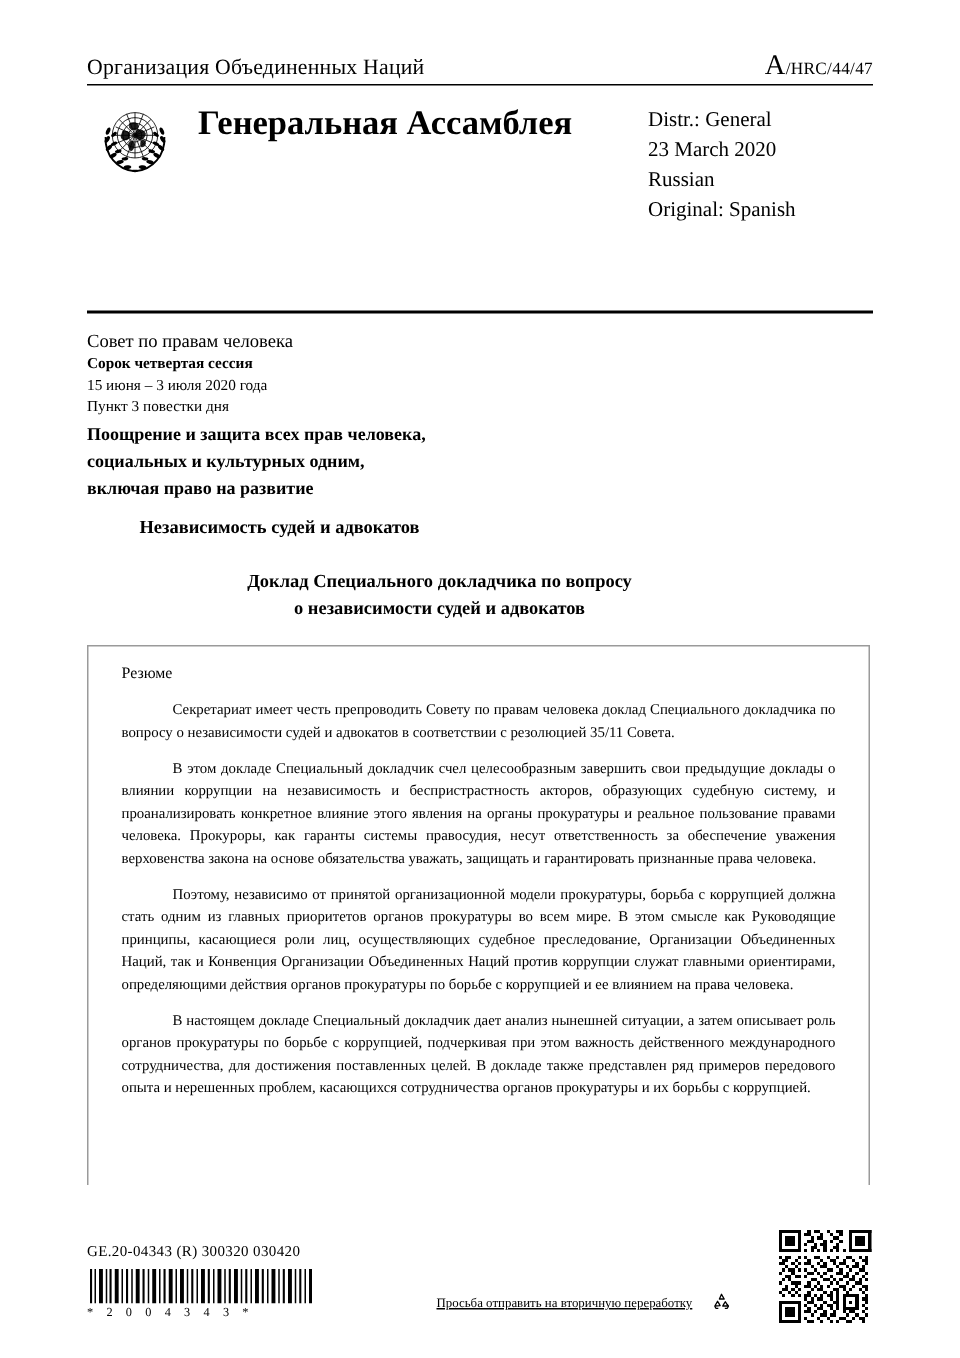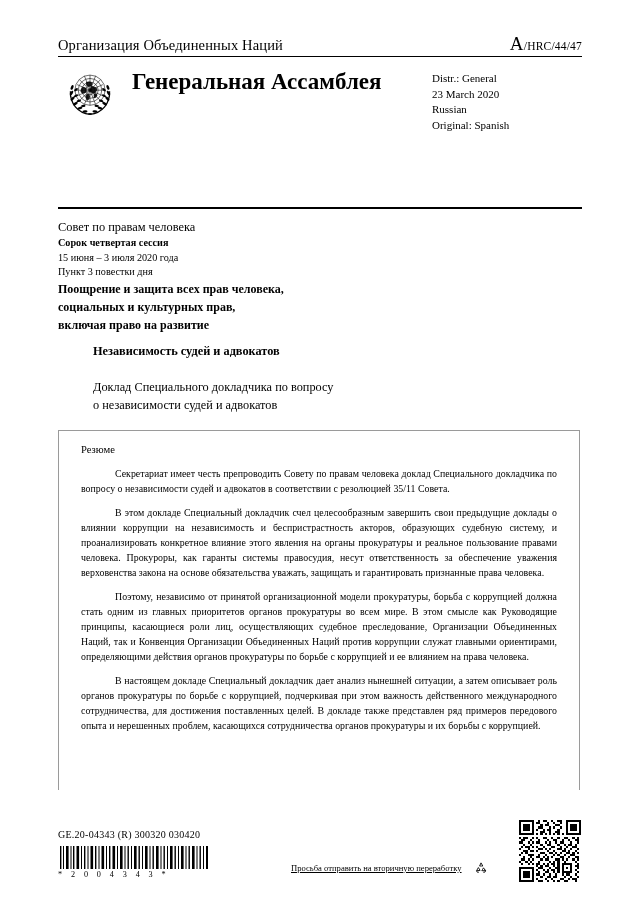--- a/index.html
+++ b/index.html
@@ -76,21 +76,21 @@
   .assembly-title {
     font-size: 23px;
     font-weight: bold;
     line-height: 1.05;
     margin-left: 14px;
     margin-top: 7px;
     flex: 1 1 auto;
     white-space: nowrap;
   }
   .distr-block {
-    font-size: 11px;
+    font-size: 14px;
     line-height: 1.42;
     margin-top: 8px;
     flex: 0 0 auto;
     width: 150px;
   }
   .distr-block div { white-space: nowrap; }
 
   
   .rule-thick {
     position: absolute;
@@ -135,23 +135,24 @@
     top: 344px;
     font-size: 12.3px;
     font-weight: bold;
     line-height: 1.3;
   }
   .heading-report {
     position: absolute;
     left: 93px;
     top: 379px;
     font-size: 12.3px;
-    font-weight: normal;
+    font-weight: bold;
     line-height: 1.45;
     width: 400px;
+    text-align: center;
   }
   .heading-report div { white-space: nowrap; }
 
   
   .summary-box {
     position: absolute;
     left: 58px;
     top: 430px;
     width: 522px;
     height: 360px;
@@ -319,21 +320,21 @@
 
   <div class="rule-thick"></div>
 
   <div class="council">
     <div class="council-name">Совет по правам человека</div>
     <div class="session">Сорок четвертая сессия</div>
     <div class="session-dates">15 июня – 3 июля 2020 года</div>
     <div class="agenda-item">Пункт 3 повестки дня</div>
     <div class="agenda-title">
       <div>Поощрение и защита всех прав человека,</div>
-      <div>социальных и культурных прав,</div>
+      <div>социальных и культурных одним,</div>
       <div>включая право на развитие</div>
     </div>
   </div>
 
   <div class="heading-topic">Независимость судей и адвокатов</div>
 
   <div class="heading-report">
     <div>Доклад Специального докладчика по вопросу</div>
     <div>о независимости судей и адвокатов</div>
   </div>

